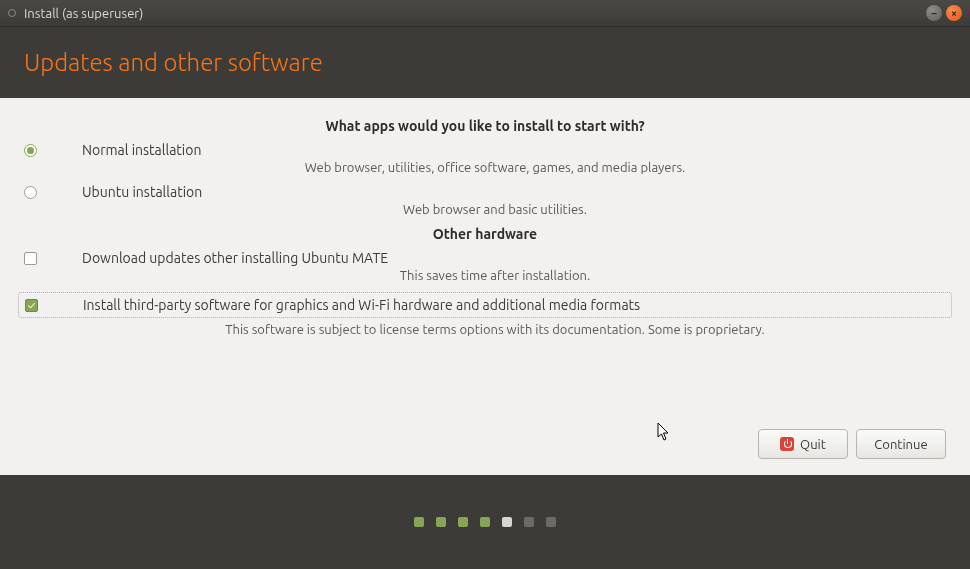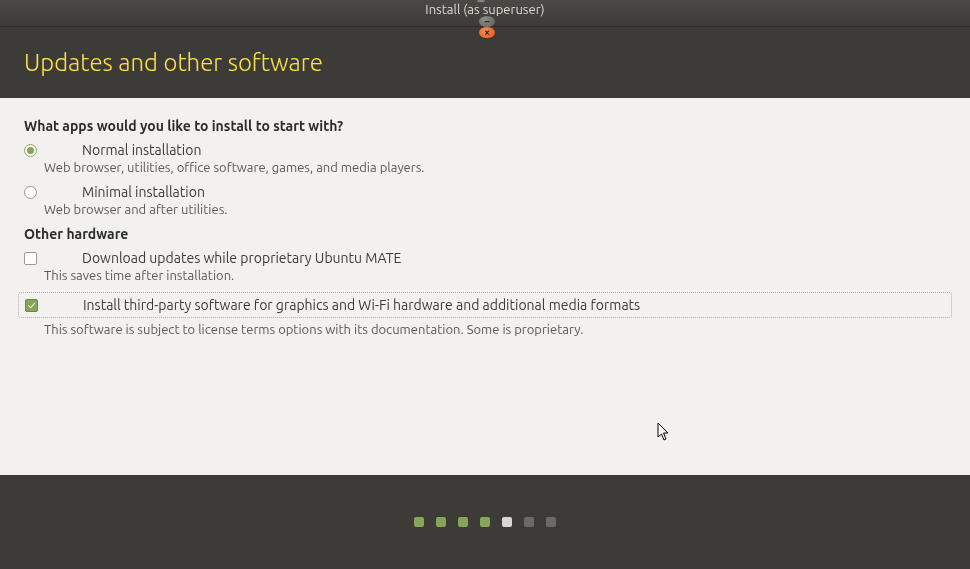--- a/index.html
+++ b/index.html
@@ -9,54 +9,54 @@
   
   .titlebar {
     height: 27px;
     background: linear-gradient(#4a4945, #3c3b37);
     display: flex;
     align-items: center;
     color: #dfdbd2;
     font-size: 13px;
     padding: 0 8px;
     border-bottom: 1px solid #2e2d2a;
-    flex-direction: column;
   }
   .titlebar .bullet {
     width: 8px; height: 8px; border-radius: 50%;
     border: 1px solid #8a8a85; margin-right: 8px;
   }
   .titlebar .title { flex: 1; }
   .winbtn {
     width: 16px; height: 16px; border-radius: 50%;
     margin-left: 4px; display: flex; align-items: center; justify-content: center;
     font-size: 10px; color: #2b2b28; font-weight: bold;
   }
   .winbtn.min { background: radial-gradient(circle at 35% 30%, #8e8d87, #5e5d57); }
   .winbtn.close { background: radial-gradient(circle at 35% 30%, #f58c4a, #e95420); }
 
   
   .header {
     height: 71px;
     background: #3c3b37;
-    color: #fde047;
+    color: #f97316;
     display: flex; align-items: center;
     padding: 0 24px;
     font-size: 24px;
     font-weight: 300;
   }
 
   
   .content {
     background: #f2f1ef;
     height: 377px;
     padding: 20px 24px 16px 24px;
     color: #3a3a38;
     font-size: 14px;
     position: relative;
+    text-align: center;
   }
   .section-title { font-weight: bold; margin-bottom: 8px; color: #2c2c2a; }
   .opt-row { display: flex; align-items: center; margin-bottom: 2px; gap: 38px; }
   .opt-row .ctrl { width: 20px; display: flex; justify-content: flex-start; }
   .opt-row .lbl { font-size: 14px; }
   .desc { margin-left: 20px; font-size: 13px; color: #5a5a56; margin-bottom: 10px; margin-top: 0; }
 
   
   .focus-box {
     border: 1px dotted #b0afa9;
@@ -167,47 +167,54 @@
         </span>
       </span>
     <span class="lbl">Normal installation</span>
   </div>
   <div class="desc">Web browser, utilities, office software, games, and media players.</div>
 
   <div class="opt-row">
     <span class="ctrl">
         <span class="radio"></span>
       </span>
-    <span class="lbl">Minimal installation</span>
-  </div>
-  <div class="desc">Web browser and after utilities.</div>
+    <span class="lbl">Ubuntu installation</span>
+  </div>
+  <div class="desc">Web browser and basic utilities.</div>
 
   <div class="section-title">Other hardware</div>
 
   <div class="opt-row">
     <span class="ctrl">
         <span class="checkbox"></span>
       </span>
-    <span class="lbl">Download updates while proprietary Ubuntu MATE</span>
+    <span class="lbl">Download updates other installing Ubuntu MATE</span>
   </div>
   <div class="desc">This saves time after installation.</div>
 
   <div class="focus-box">
     <div class="opt-row" style="margin-bottom:0;">
       <span class="ctrl">
           <span class="checkbox checked">
             <span class="tick">✓</span>
           </span>
         </span>
       <span class="lbl">Install third-party software for graphics and Wi-Fi hardware and additional media formats</span>
     </div>
   </div>
   <div class="desc">This software is subject to license terms options with its documentation. Some is proprietary.</div>
 
   <div class="buttons">
+    <div class="btn">
+      <span class="ic ic-quit"></span>
+      <span>Quit</span>
+    </div>
+    <div class="btn">
+      <span>Continue</span>
+    </div>
   </div>
 
   <svg class="cursor" viewBox="0 0 14 20">
     <path d="M1 1 L1 15 L4.5 12 L7 18 L9 17 L6.5 11 L11 11 Z" fill="#fff" stroke="#000" stroke-width="1"></path>
   </svg>
 
 </div>
 
 <div class="footer">
   <span class="step done"></span>

